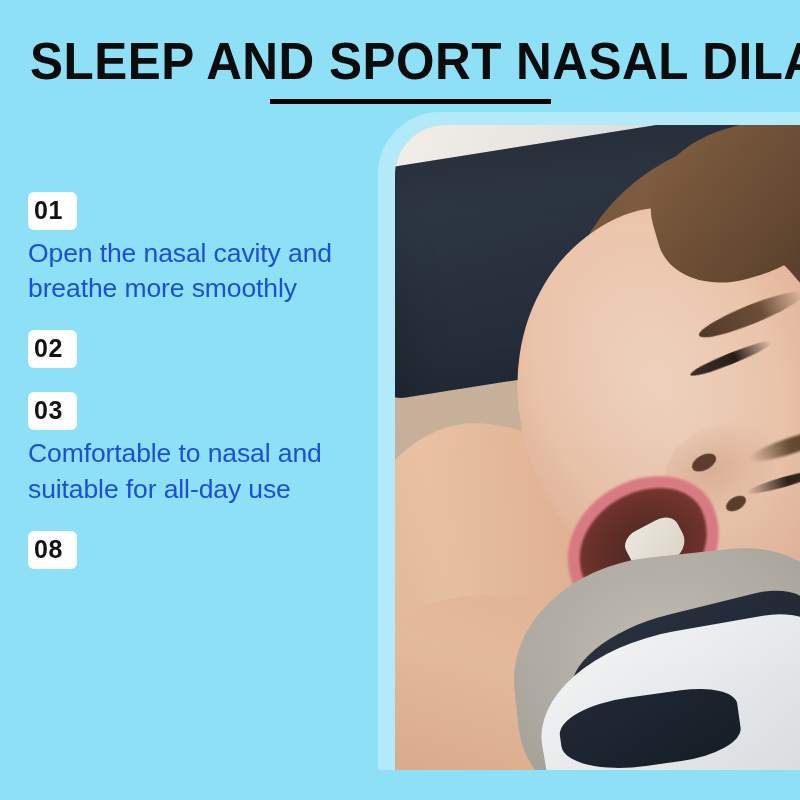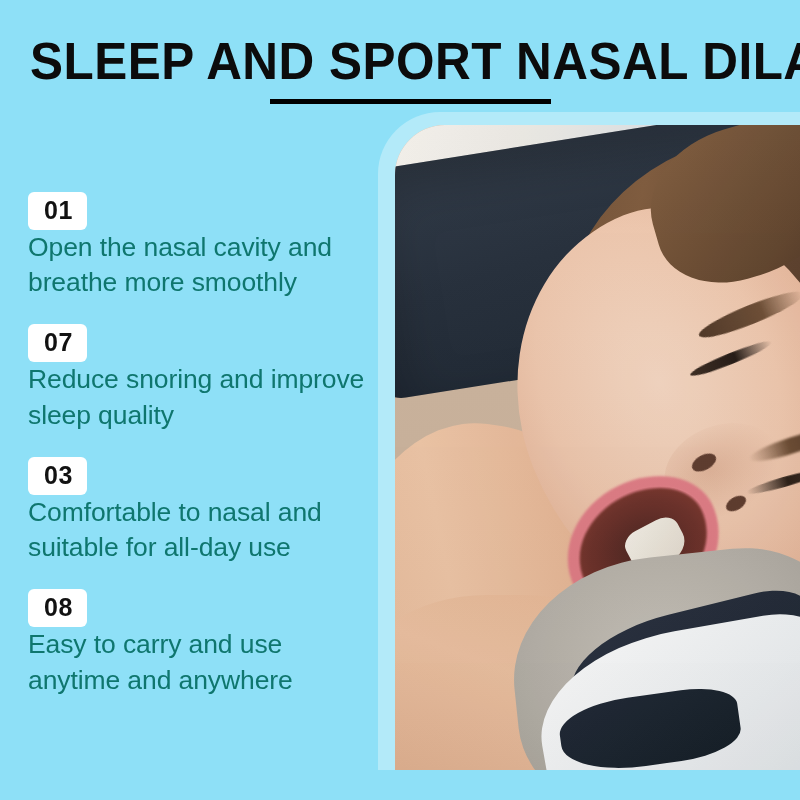--- a/index.html
+++ b/index.html
@@ -58,29 +58,29 @@
   }
   .feature:last-child { margin-bottom: 0; }
 
   .badge {
     display: inline-block;
     background: #ffffff;
     color: #121212;
     font-weight: 700;
     font-size: 25px;
     line-height: 1;
-    padding: 6px 14px 7px 16px;
+    padding: 6px 14px 7px 6px;
     border-radius: 6px;
     letter-spacing: 0.5px;
   }
   .feature-text {
-    margin-top: 0;
+    margin-top: 6px;
     font-size: 26.5px;
     line-height: 1.33;
-    color: #0f766e;
+    color: #1d4ed8;
     font-weight: 400;
     letter-spacing: -0.1px;
     max-width: 350px;
   }
 
   
   .photo-frame {
     position: absolute;
     left: 378px;
     top: 112px;
@@ -272,32 +272,30 @@
   <div class="title-rule"></div>
 
   <div class="features">
 
     <div class="feature">
       <div class="badge">01</div>
       <div class="feature-text">Open the nasal cavity and breathe more smoothly</div>
     </div>
 
     <div class="feature">
-      <div class="badge">07</div>
-      <div class="feature-text">Reduce snoring and improve sleep quality</div>
+      <div class="badge">02</div>
     </div>
 
     <div class="feature">
       <div class="badge">03</div>
       <div class="feature-text">Comfortable to nasal and suitable for all-day use</div>
     </div>
 
     <div class="feature">
       <div class="badge">08</div>
-      <div class="feature-text">Easy to carry and use anytime and anywhere</div>
     </div>
 
   </div>
 
   <div class="photo-frame">
     <div class="photo">
       <div class="ph-layer ph-wall"></div>
       <div class="ph-layer ph-pillow-back"></div>
       <div class="ph-layer ph-sheet-top"></div>
       <div class="ph-layer ph-arm"></div>

